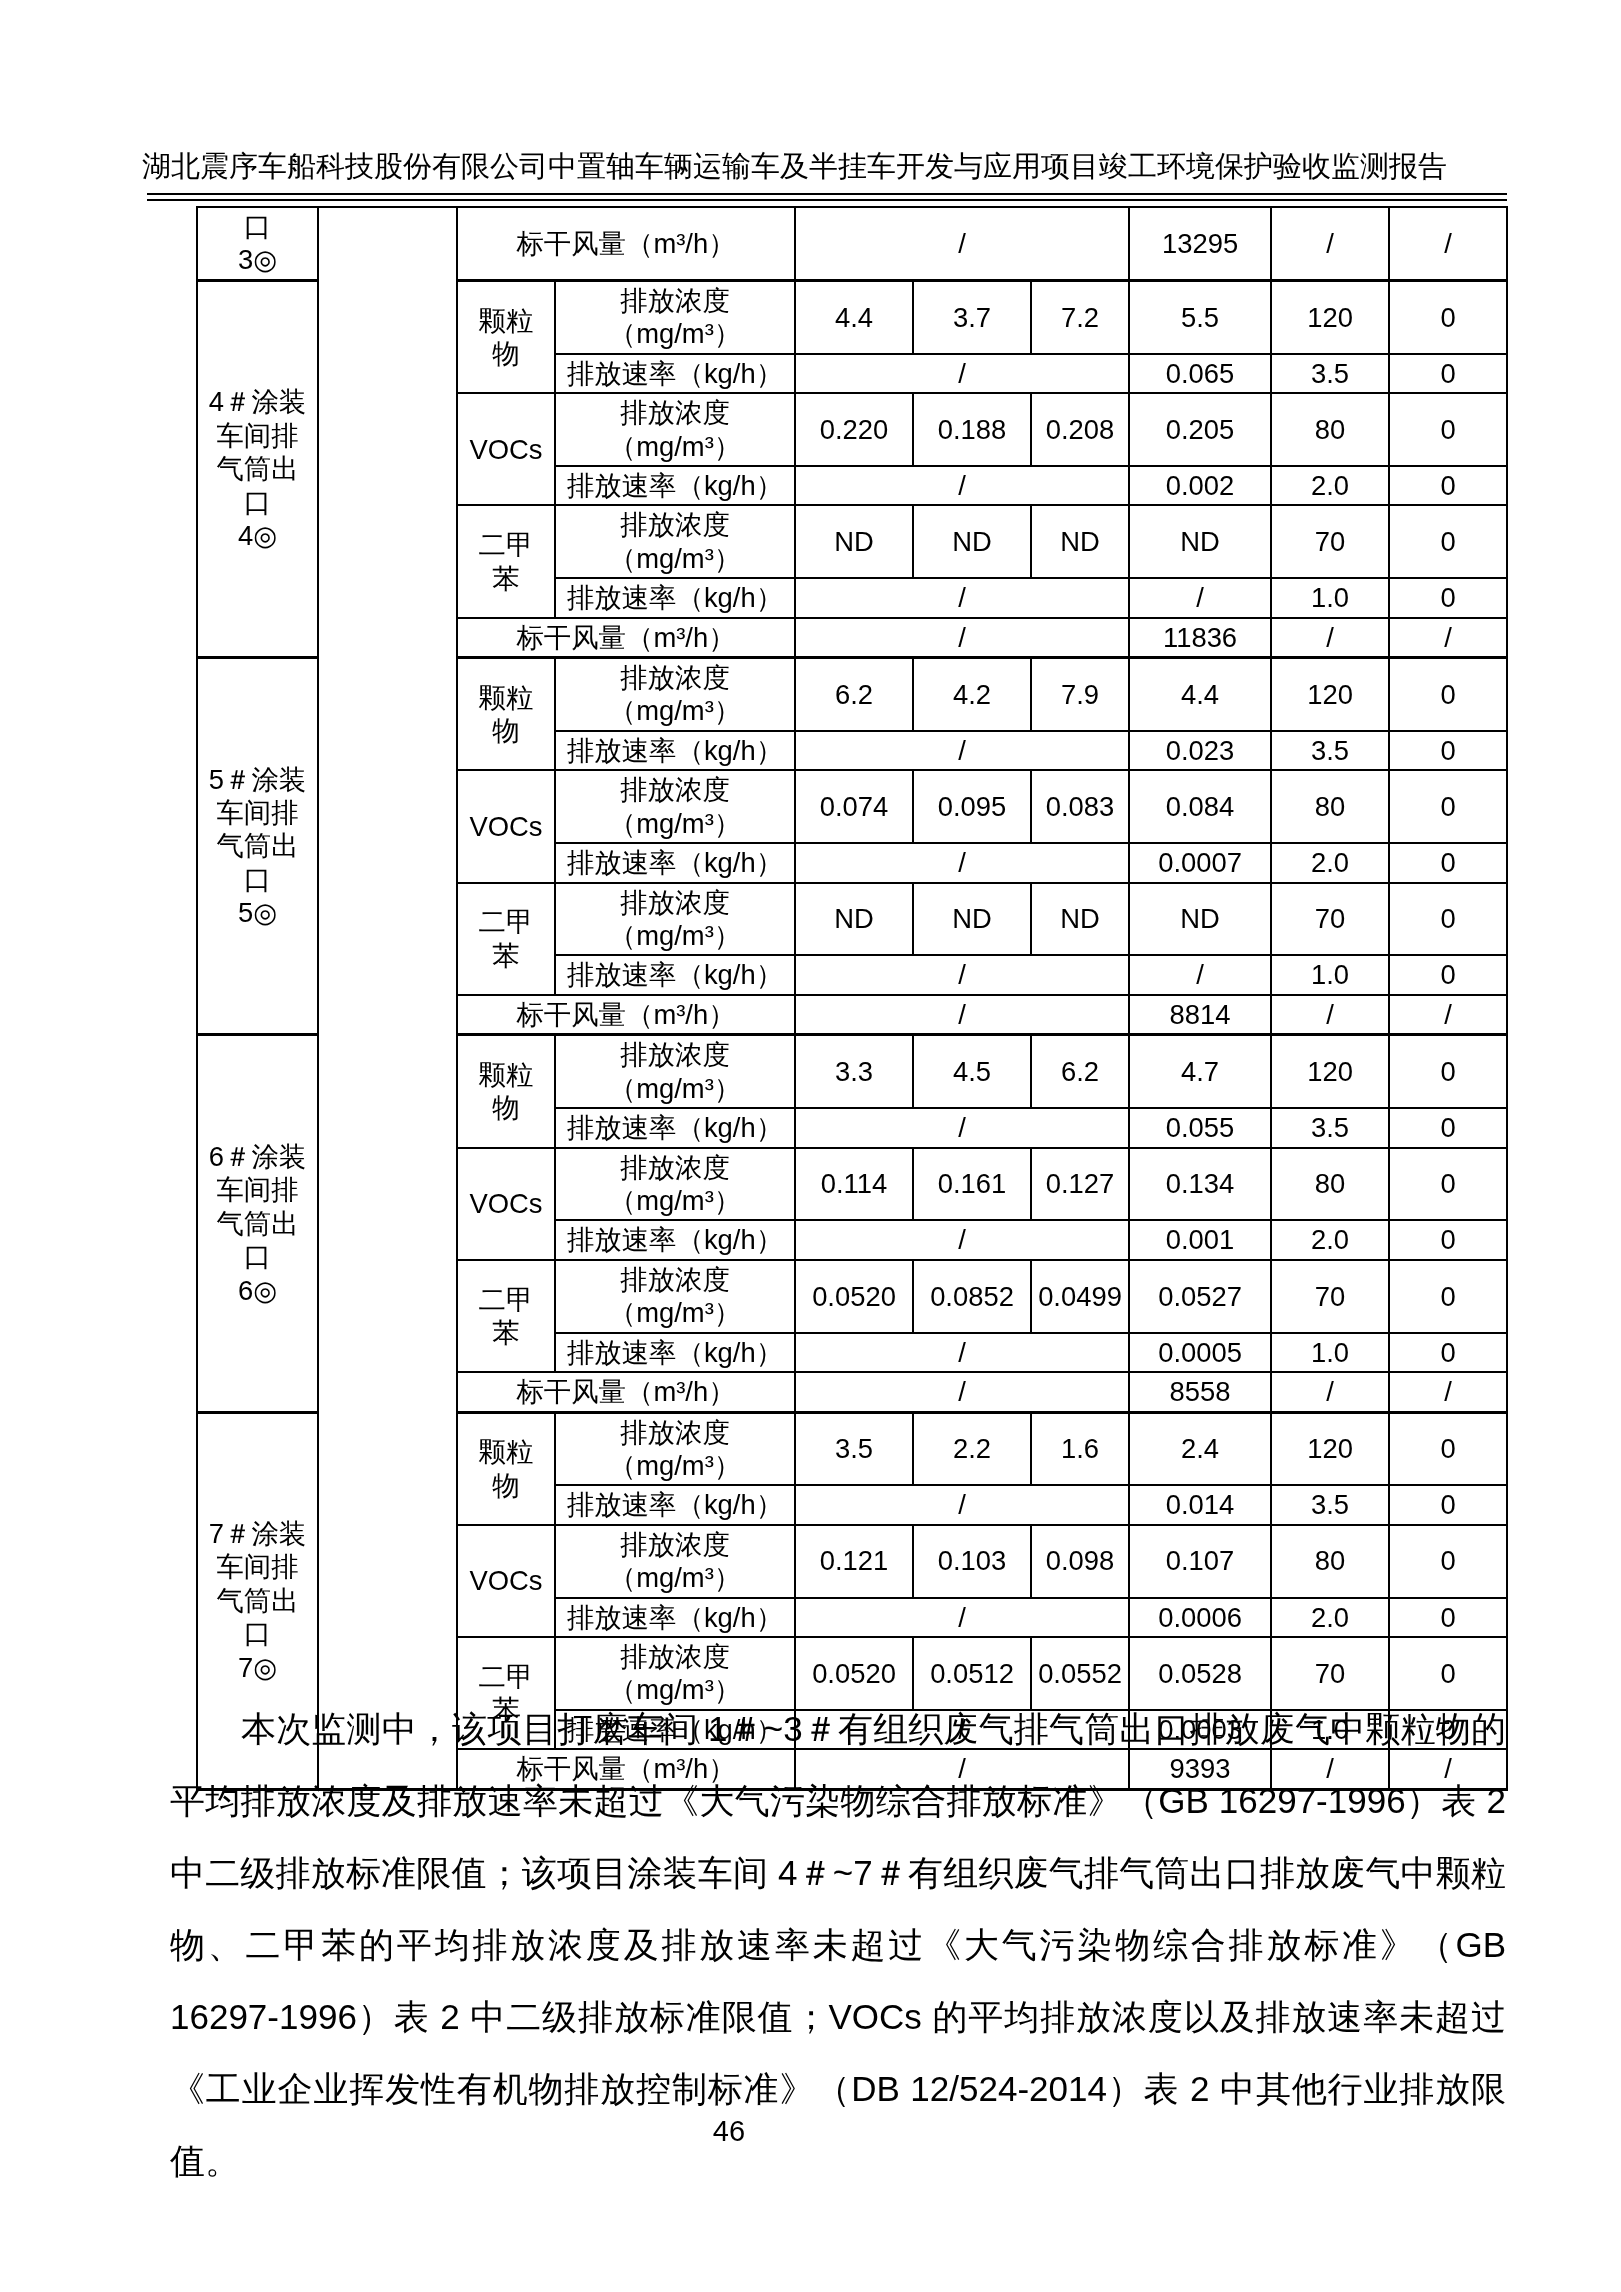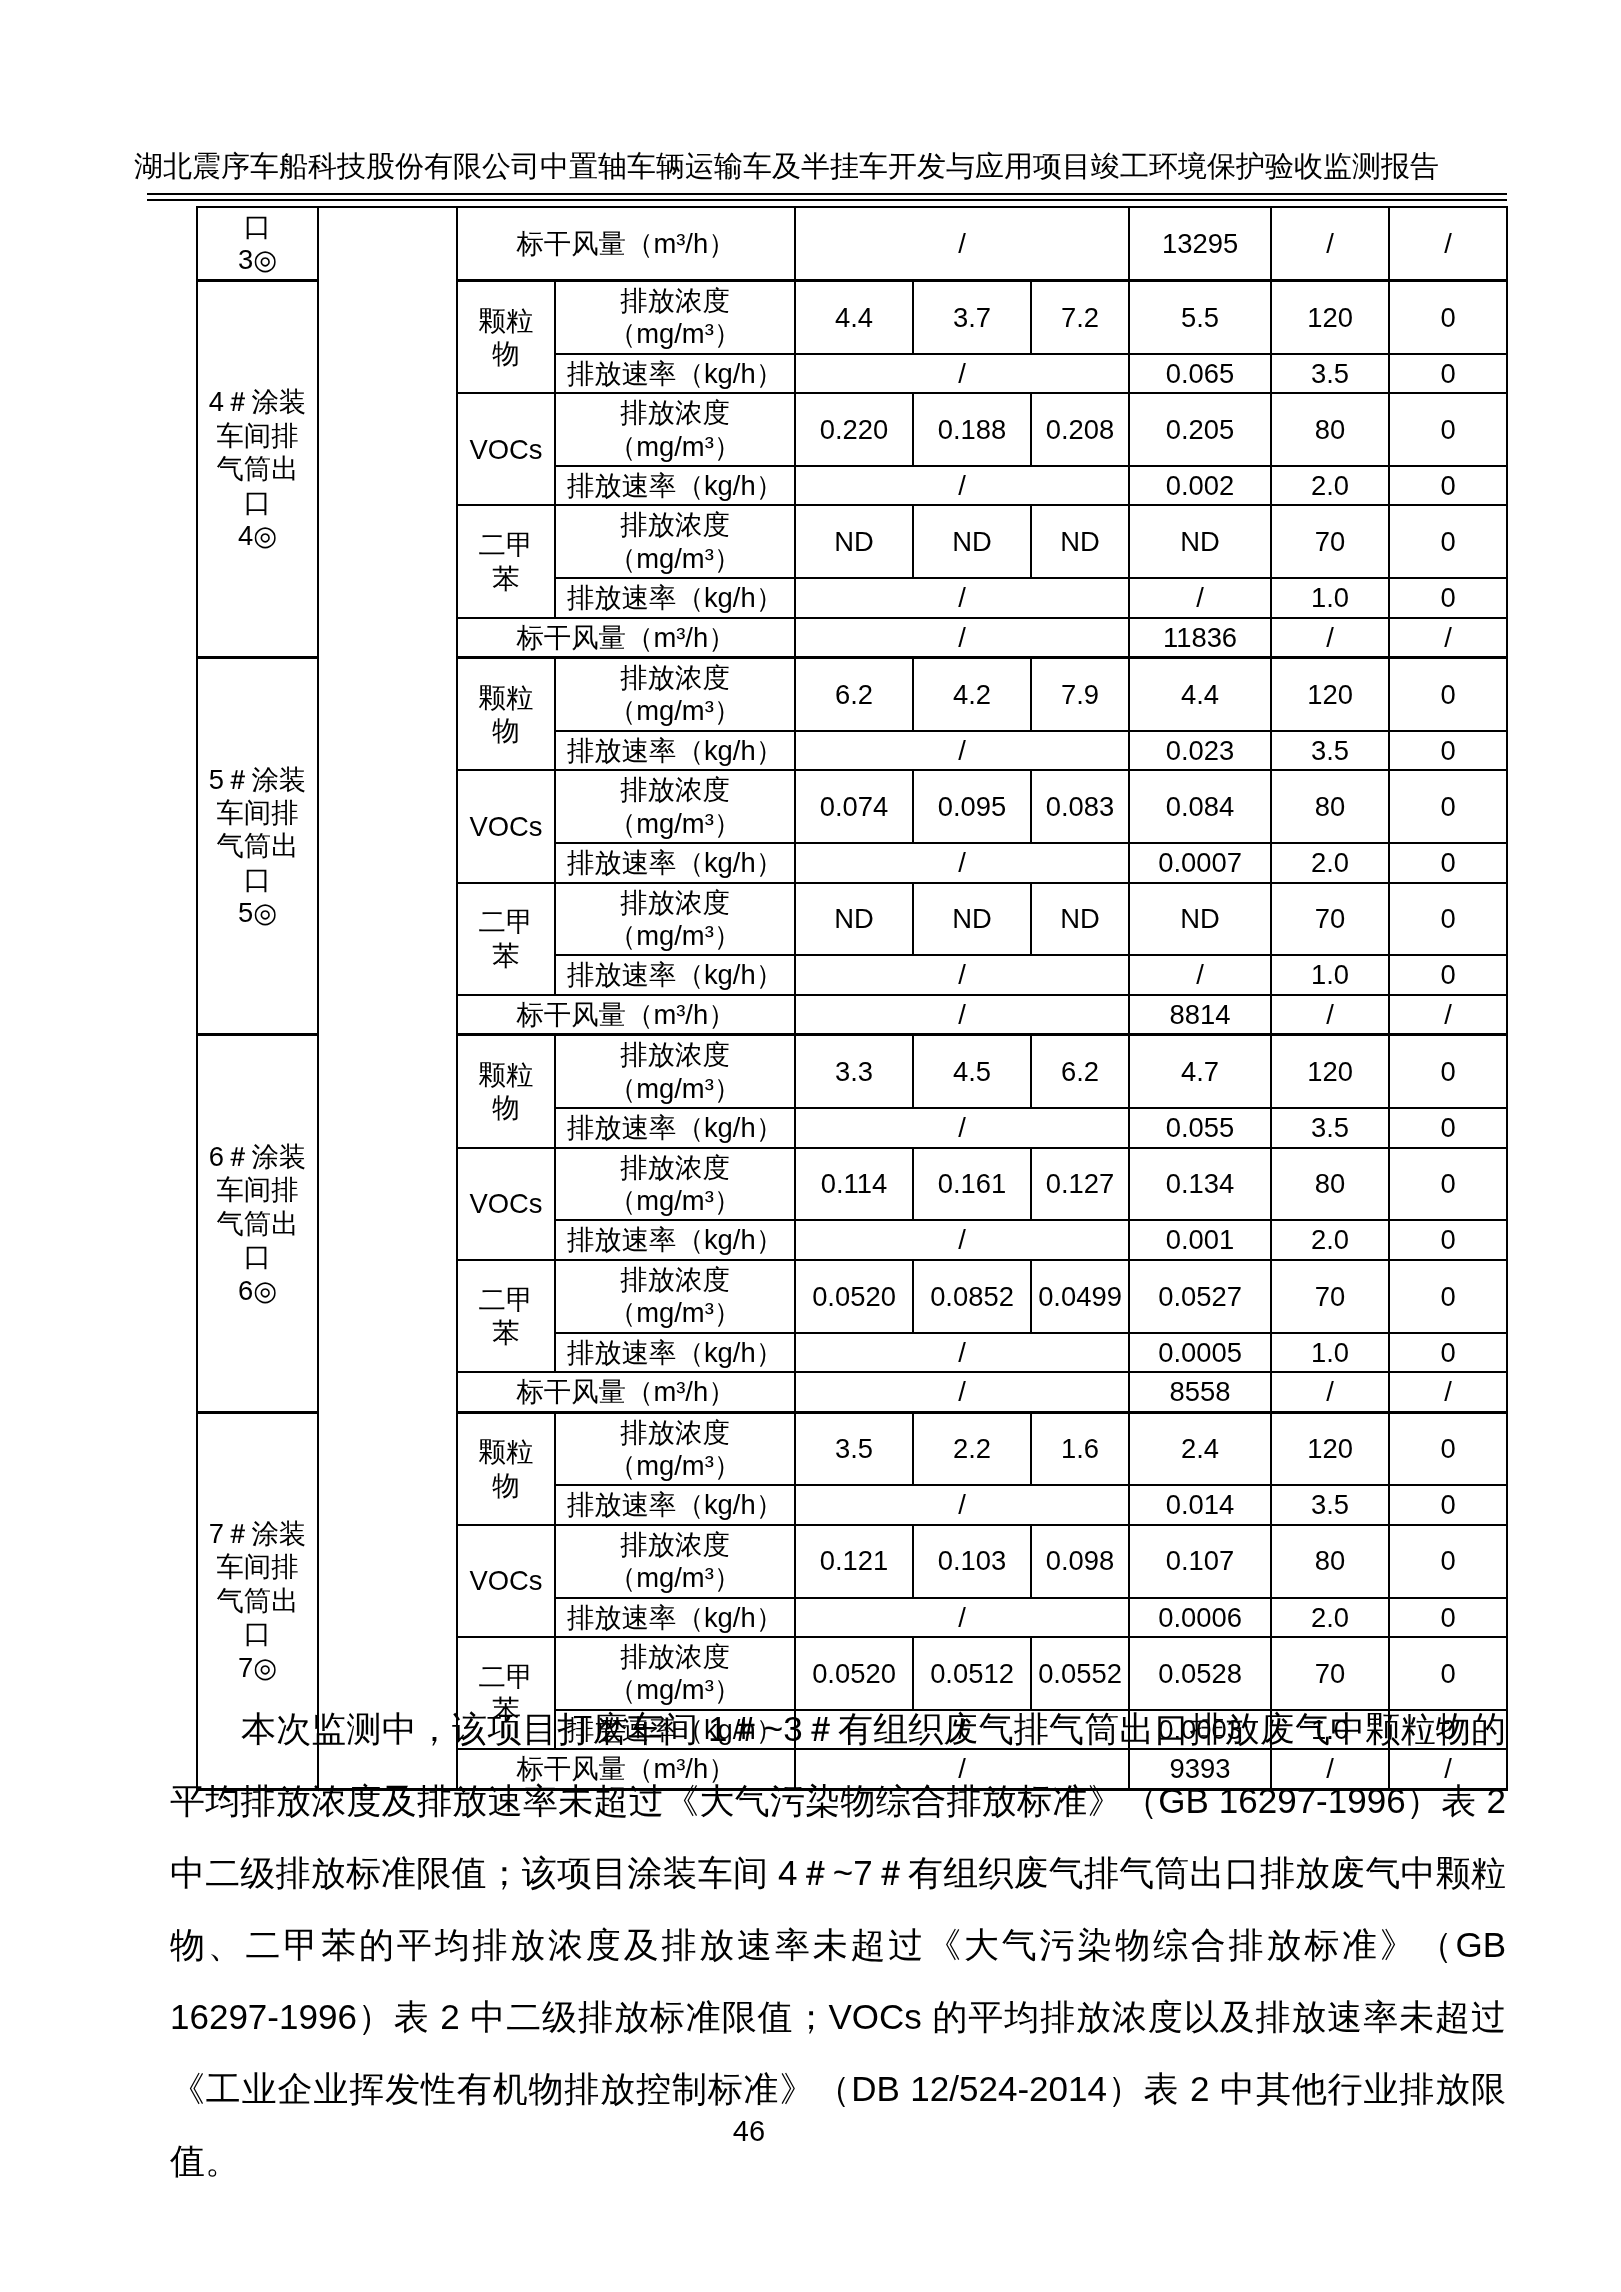--- a/index.html
+++ b/index.html
@@ -6,21 +6,21 @@
   .page{
     position:relative;
     width:1621px;height:2293px;
     background:#ffffff;
     font-family:"Liberation Sans", sans-serif;
     color:#000;
     overflow:hidden;
   }
   .report-header{
     position:absolute;
-    left:134px;top:147px;
+    left:142px;top:147px;
     width:1372px;
     font-size:29px;
     letter-spacing:0px;
     white-space:nowrap;
   }
   .header-rule{
     position:absolute;
     left:147px;top:193px;
     width:1360px;height:3.9px;
     border-top:2.9px solid #000;
@@ -61,21 +61,20 @@
     line-height:72px;
     text-align:justify;
     text-indent:71px;
   }
   .page-number{
     position:absolute;
     left:0;top:2115px;
     width:1458px;
     text-align:center;
     font-size:29px;
-    margin-left:20px;
   }
 </style>
 </head>
 <body>
 
 <div class="page">
 
   <div class="report-header">湖北震序车船科技股份有限公司中置轴车辆运输车及半挂车开发与应用项目竣工环境保护验收监测报告</div>
 
   <div class="header-rule"></div>

